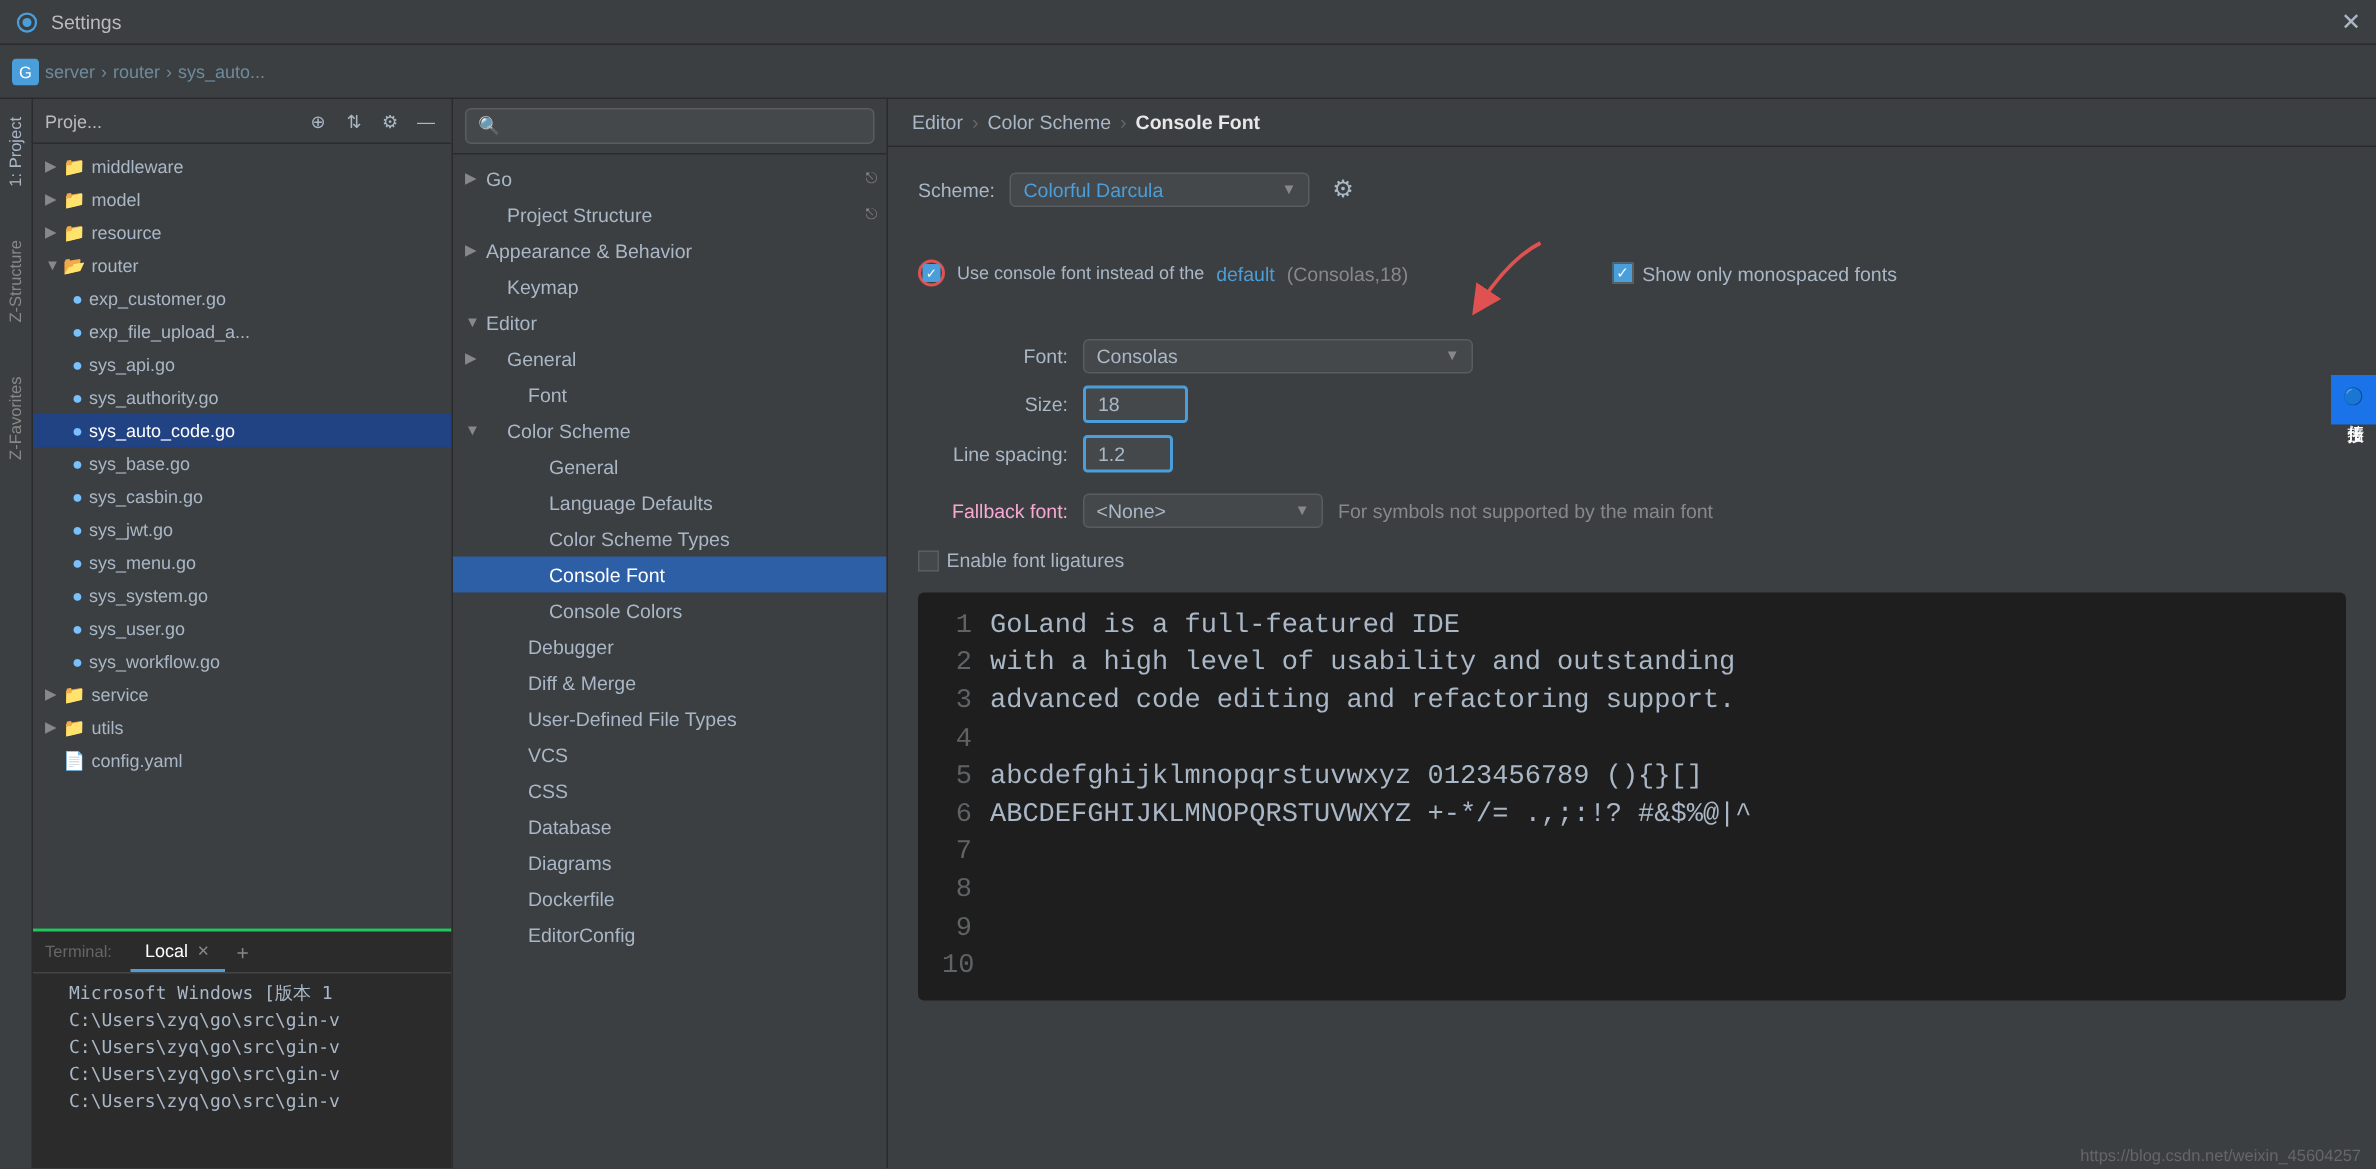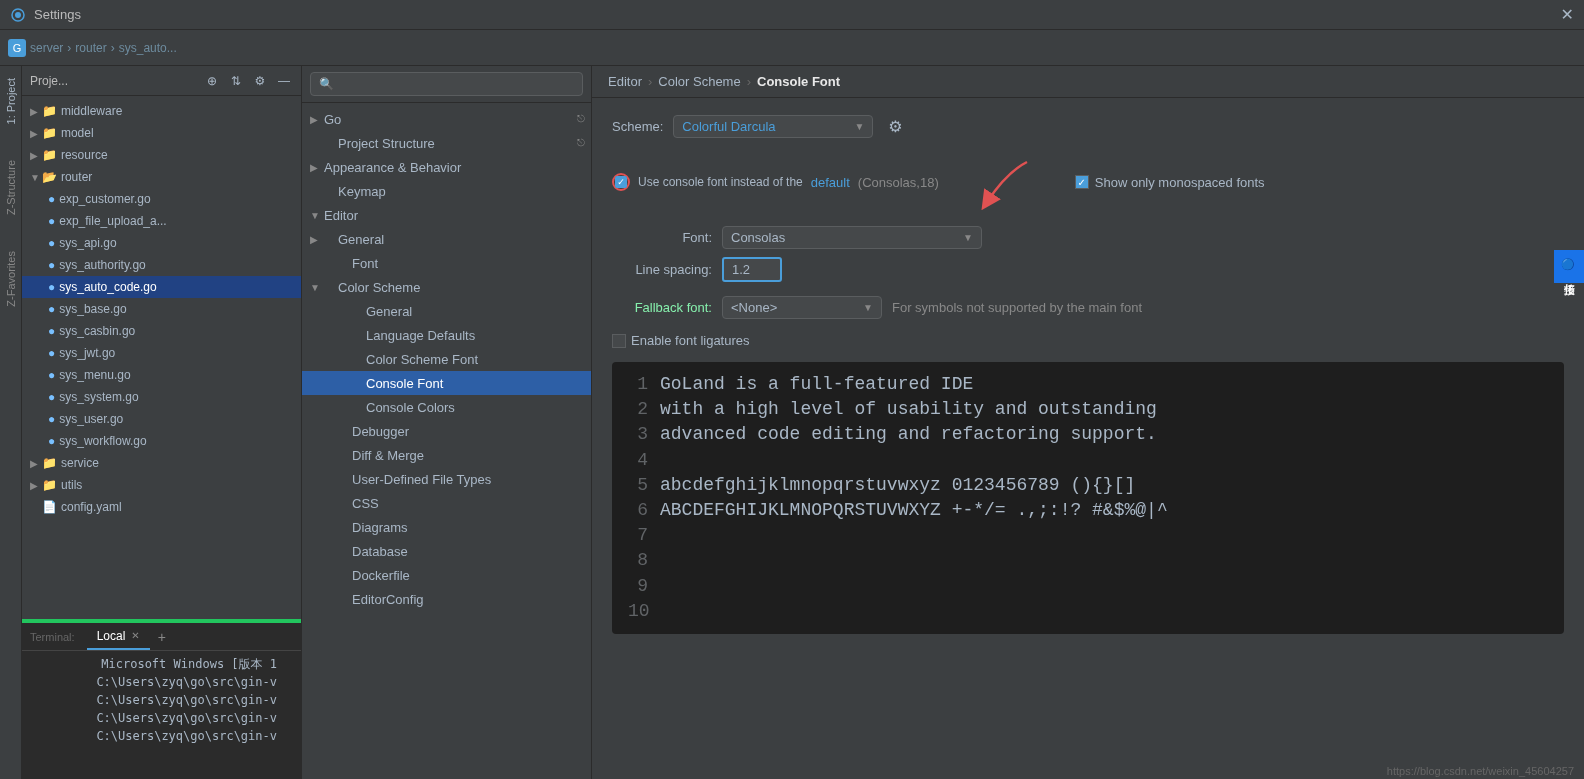--- a/index.html
+++ b/index.html
@@ -299,21 +299,21 @@
     }
     .font-input-sm { width: 60px; }
 
     
     .fallback-row {
       display: flex;
       align-items: center;
       gap: 10px;
       margin-bottom: 14px;
     }
-    .fallback-label { color: #86efac; font-size: 13px; width: 100px; text-align: right; }
+    .fallback-label { color: #f9a8d4; font-size: 13px; width: 100px; text-align: right; }
     .fallback-dropdown {
       display: flex;
       align-items: center;
       background: #45484a;
       border: 1px solid #5a5d5f;
       border-radius: 4px;
       padding: 3px 8px;
       cursor: pointer;
       gap: 6px;
       min-width: 160px;
@@ -347,25 +347,24 @@
       min-height: 200px;
     }
     .preview-line { display: flex; gap: 12px; }
     .preview-linenum { color: #606366; min-width: 20px; text-align: right; user-select: none; }
     .preview-code { color: #a9b7c6; }
 
     
     .bottom-terminal {
       height: 160px;
       background: #2b2b2b;
-      border-top: 4px solid #22c55e;
+      border-top: 2px solid #22c55e;
       display: flex;
       flex-direction: column;
       flex-shrink: 0;
-      text-align: right;
     }
     .terminal-tabs {
       display: flex;
       align-items: center;
       height: 28px;
       border-bottom: 1px solid #444;
       padding: 0 8px;
       gap: 4px;
     }
     .terminal-tab {
@@ -648,21 +647,21 @@
             <span style="padding-left:42px;">General</span>
           </div>
 
           <div class="stree-item">
             <span class="sarrow"></span>
             <span style="padding-left:42px;">Language Defaults</span>
           </div>
 
           <div class="stree-item">
             <span class="sarrow"></span>
-            <span style="padding-left:42px;">Color Scheme Font</span>
+            <span style="padding-left:42px;">Color Scheme Types</span>
           </div>
 
           <div class="stree-item selected">
             <span class="sarrow"></span>
             <span style="padding-left:42px;">Console Font</span>
           </div>
 
           <div class="stree-item">
             <span class="sarrow"></span>
             <span style="padding-left:42px;">Console Colors</span>
@@ -676,34 +675,38 @@
           <div class="stree-item">
             <span class="sarrow"></span>
             <span style="padding-left:28px;">Diff &amp; Merge</span>
           </div>
 
           <div class="stree-item">
             <span class="sarrow"></span>
             <span style="padding-left:28px;">User-Defined File Types</span>
           </div>
 
+          <div class="stree-item">
+            <span class="sarrow"></span>
+            <span style="padding-left:28px;">VCS</span>
+          </div>
 
           <div class="stree-item">
             <span class="sarrow"></span>
             <span style="padding-left:28px;">CSS</span>
           </div>
 
           <div class="stree-item">
             <span class="sarrow"></span>
+            <span style="padding-left:28px;">Database</span>
+          </div>
+
+          <div class="stree-item">
+            <span class="sarrow"></span>
             <span style="padding-left:28px;">Diagrams</span>
-          </div>
-
-          <div class="stree-item">
-            <span class="sarrow"></span>
-            <span style="padding-left:28px;">Database</span>
           </div>
 
           <div class="stree-item">
             <span class="sarrow"></span>
             <span style="padding-left:28px;">Dockerfile</span>
           </div>
 
           <div class="stree-item">
             <span class="sarrow"></span>
             <span style="padding-left:28px;">EditorConfig</span>
@@ -757,20 +760,24 @@
 
           <div class="font-settings-grid">
             <div class="font-row">
               <span class="font-row-label">Font:</span>
               <div class="font-dropdown">
                 <span class="font-dropdown-text">Consolas</span>
                 <span class="font-dropdown-arrow">▼</span>
               </div>
             </div>
             <div class="font-row">
+              <span class="font-row-label">Size:</span>
+              <input type="text" class="font-input" value="18" style="">
+            </div>
+            <div class="font-row">
               <span class="font-row-label">Line spacing:</span>
               <input type="text" class="font-input font-input-sm" value="1.2" style="">
             </div>
           </div>
 
           <div class="fallback-row">
             <span class="fallback-label">Fallback font:</span>
             <div class="fallback-dropdown">
               <span style="color:#a9b7c6; font-size:13px; flex:1;">&lt;None&gt;</span>
               <span style="color:#888;font-size:10px;">▼</span>

